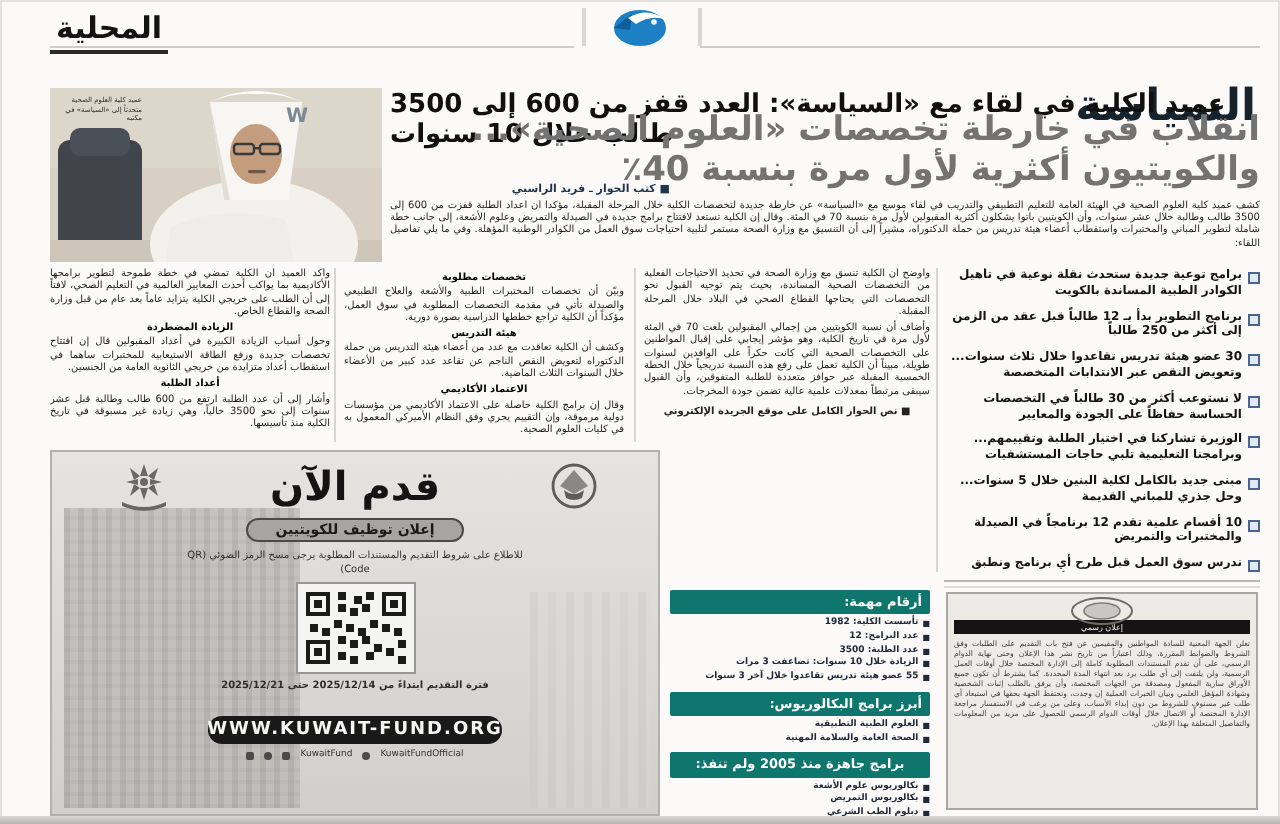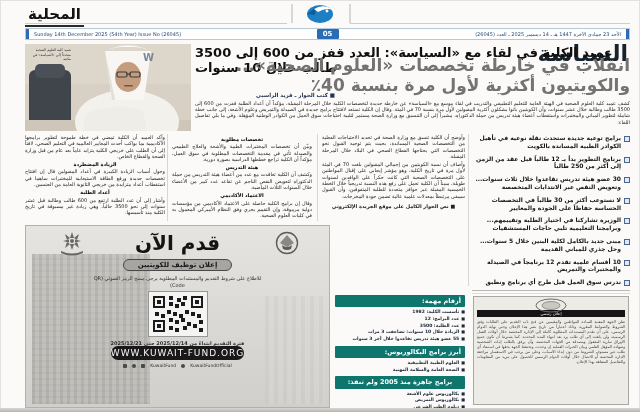--- a/index.html
+++ b/index.html
@@ -84,21 +84,21 @@
             direction:rtl;padding-top:4px;box-sizing:border-box;}
   .ad-logo-left{position:absolute;left:32px;top:6px;}
   .ad-logo-right{position:absolute;right:30px;top:5px;}
   .ad-title{font-size:20px;font-weight:bold;color:#141414;margin-top:1px;}
   .ad-pill{margin-top:4px;border:1px solid #4a4a4a;background:#a6a5a2;border-radius:7px;
            padding:1px 14px;font-size:7px;font-weight:bold;color:#191919;}
   .ad-body1{margin-top:5px;font-size:7px;font-weight:bold;color:#272727;width:235px;text-align:center;line-height:1.3;}
   .ad-body2{margin-top:4px;font-size:5px;color:#333;width:170px;text-align:center;line-height:1.3;}
   .qr{margin-top:3px;background:#f4f4f2;border:1px solid #979797;padding:2px;line-height:0;}
   .ad-period{margin-top:3px;font-size:5px;font-weight:bold;color:#2e2e2e;}
-  .ad-url{margin-top:0;background:#191919;color:#f6f6f4;font-size:9px;font-weight:normal;
+  .ad-url{margin-top:12px;background:#191919;color:#f6f6f4;font-size:9px;font-weight:bold;
           letter-spacing:1px;border-radius:8px;padding:2px 0;direction:ltr;}
   .ad-social{margin-top:3px;font-size:4.5px;color:#333;display:flex;align-items:center;gap:5px;direction:ltr;}
   .soc-ic{width:4px;height:4px;background:#4a4a4a;display:inline-block;border-radius:1px;}
   .soc-ic.round{border-radius:50%;}
   .page-bottom{position:absolute;bottom:0;left:0;right:0;height:4px;
                background:linear-gradient(#d9d7d3,#b7b5b1);}
 </style>
 </head>
 <body>
 
@@ -112,27 +112,20 @@
   <div class="vbar r"></div>
   <span class="bird">
     <svg width="40" height="22" viewBox="0 0 40 22">
       <ellipse cx="20" cy="11" rx="13" ry="9" fill="#1d7fc4"></ellipse>
       <path d="M7 11 L16 4 L15 12 Z" fill="#0e5e9c"></path>
       <path d="M14 6 Q24 0 33 7 Q26 4 18 9 Z" fill="#ffffff"></path>
       <circle cx="27" cy="8" r="1.4" fill="#ffffff"></circle>
     </svg>
   </span>
 
-  <div class="datebar">
-    <div class="cap"></div>
-    <div class="date-en">Sunday 14th December 2025 (54th Year) Issue No (26045)</div>
-    <div class="page-badge">05</div>
-    <div class="date-ar">الأحد 23 جمادى الآخرة 1447 هـ ـ 14 ديسمبر 2025 ـ العدد (26045)</div>
-    <div class="cap"></div>
-  </div>
 
   <div class="photo">
     <svg width="166" height="87" viewBox="0 0 166 87">
       <rect width="166" height="87" fill="#d8d0c4"></rect>
       <rect x="0" y="0" width="166" height="40" fill="#ddd6cb"></rect>
       <rect x="4" y="26" width="42" height="56" rx="6" fill="#40454c"></rect>
       <rect x="10" y="20" width="30" height="14" rx="5" fill="#4a5058"></rect>
       <rect x="0" y="76" width="166" height="11" fill="#cdc6b9"></rect>
       <ellipse cx="102" cy="78" rx="52" ry="32" fill="#f3f1ec"></ellipse>
       <path d="M80 7 L126 7 L119 56 L87 56 Z" fill="#f7f6f2"></path>

